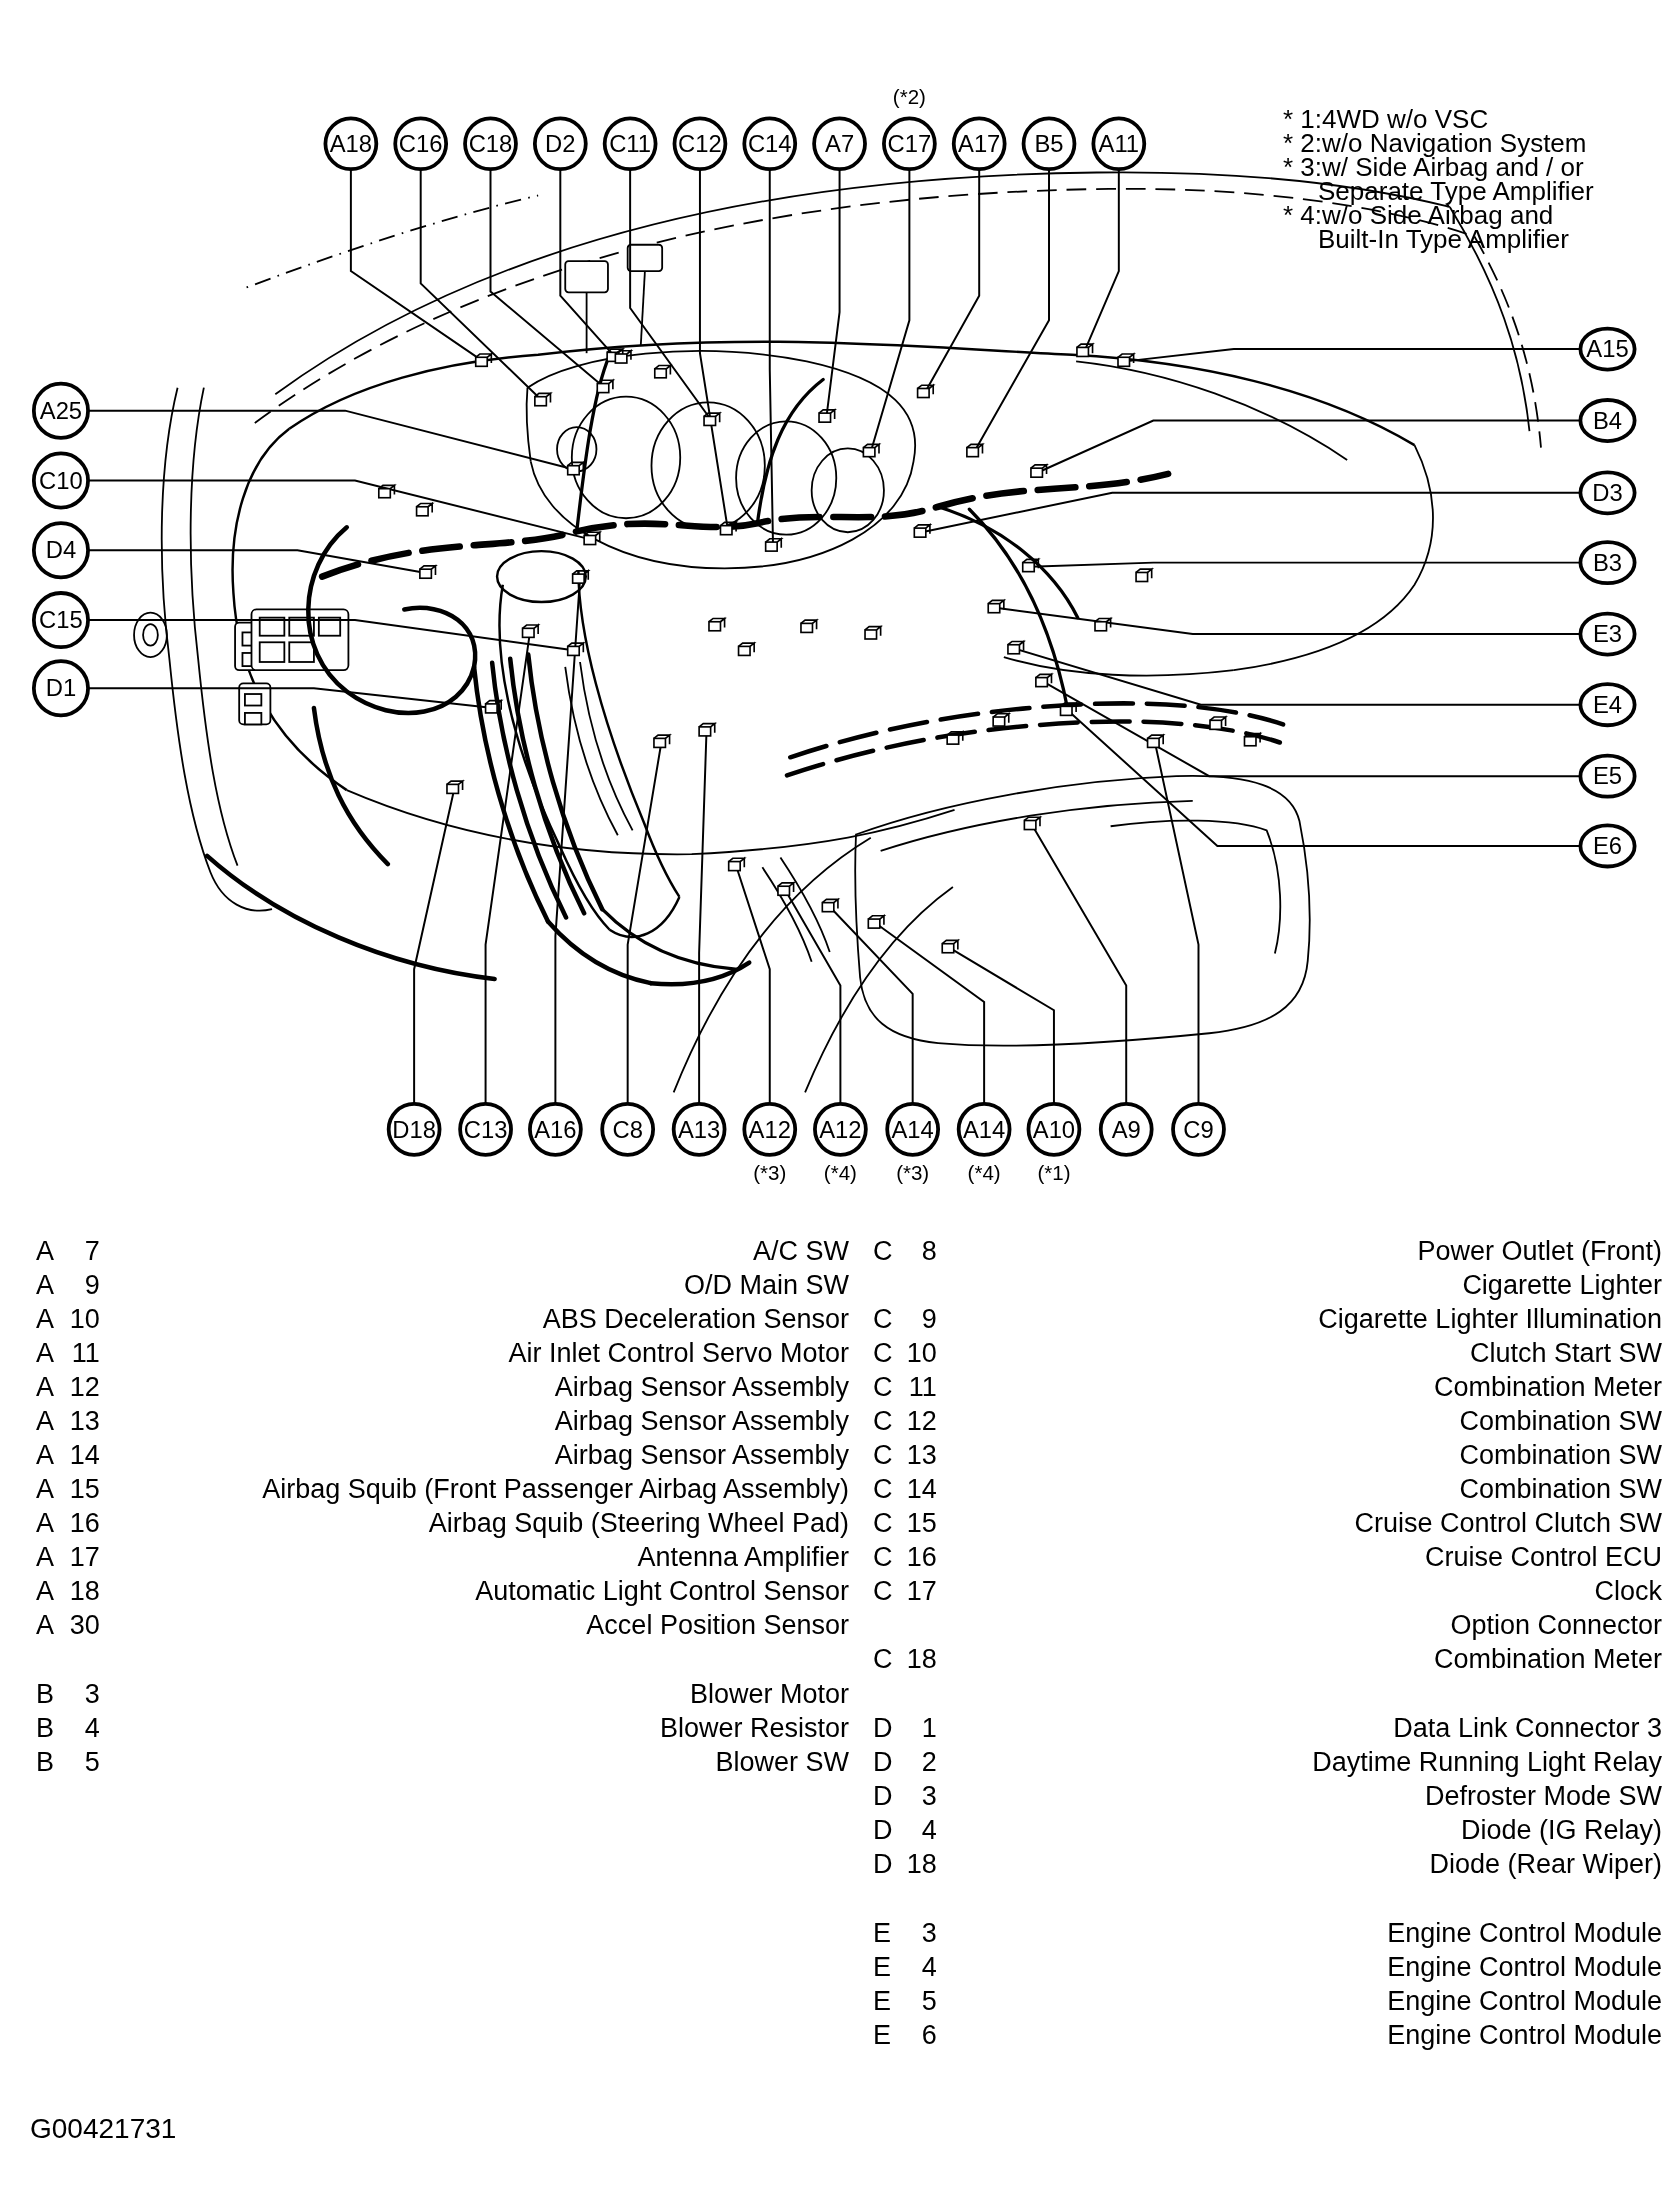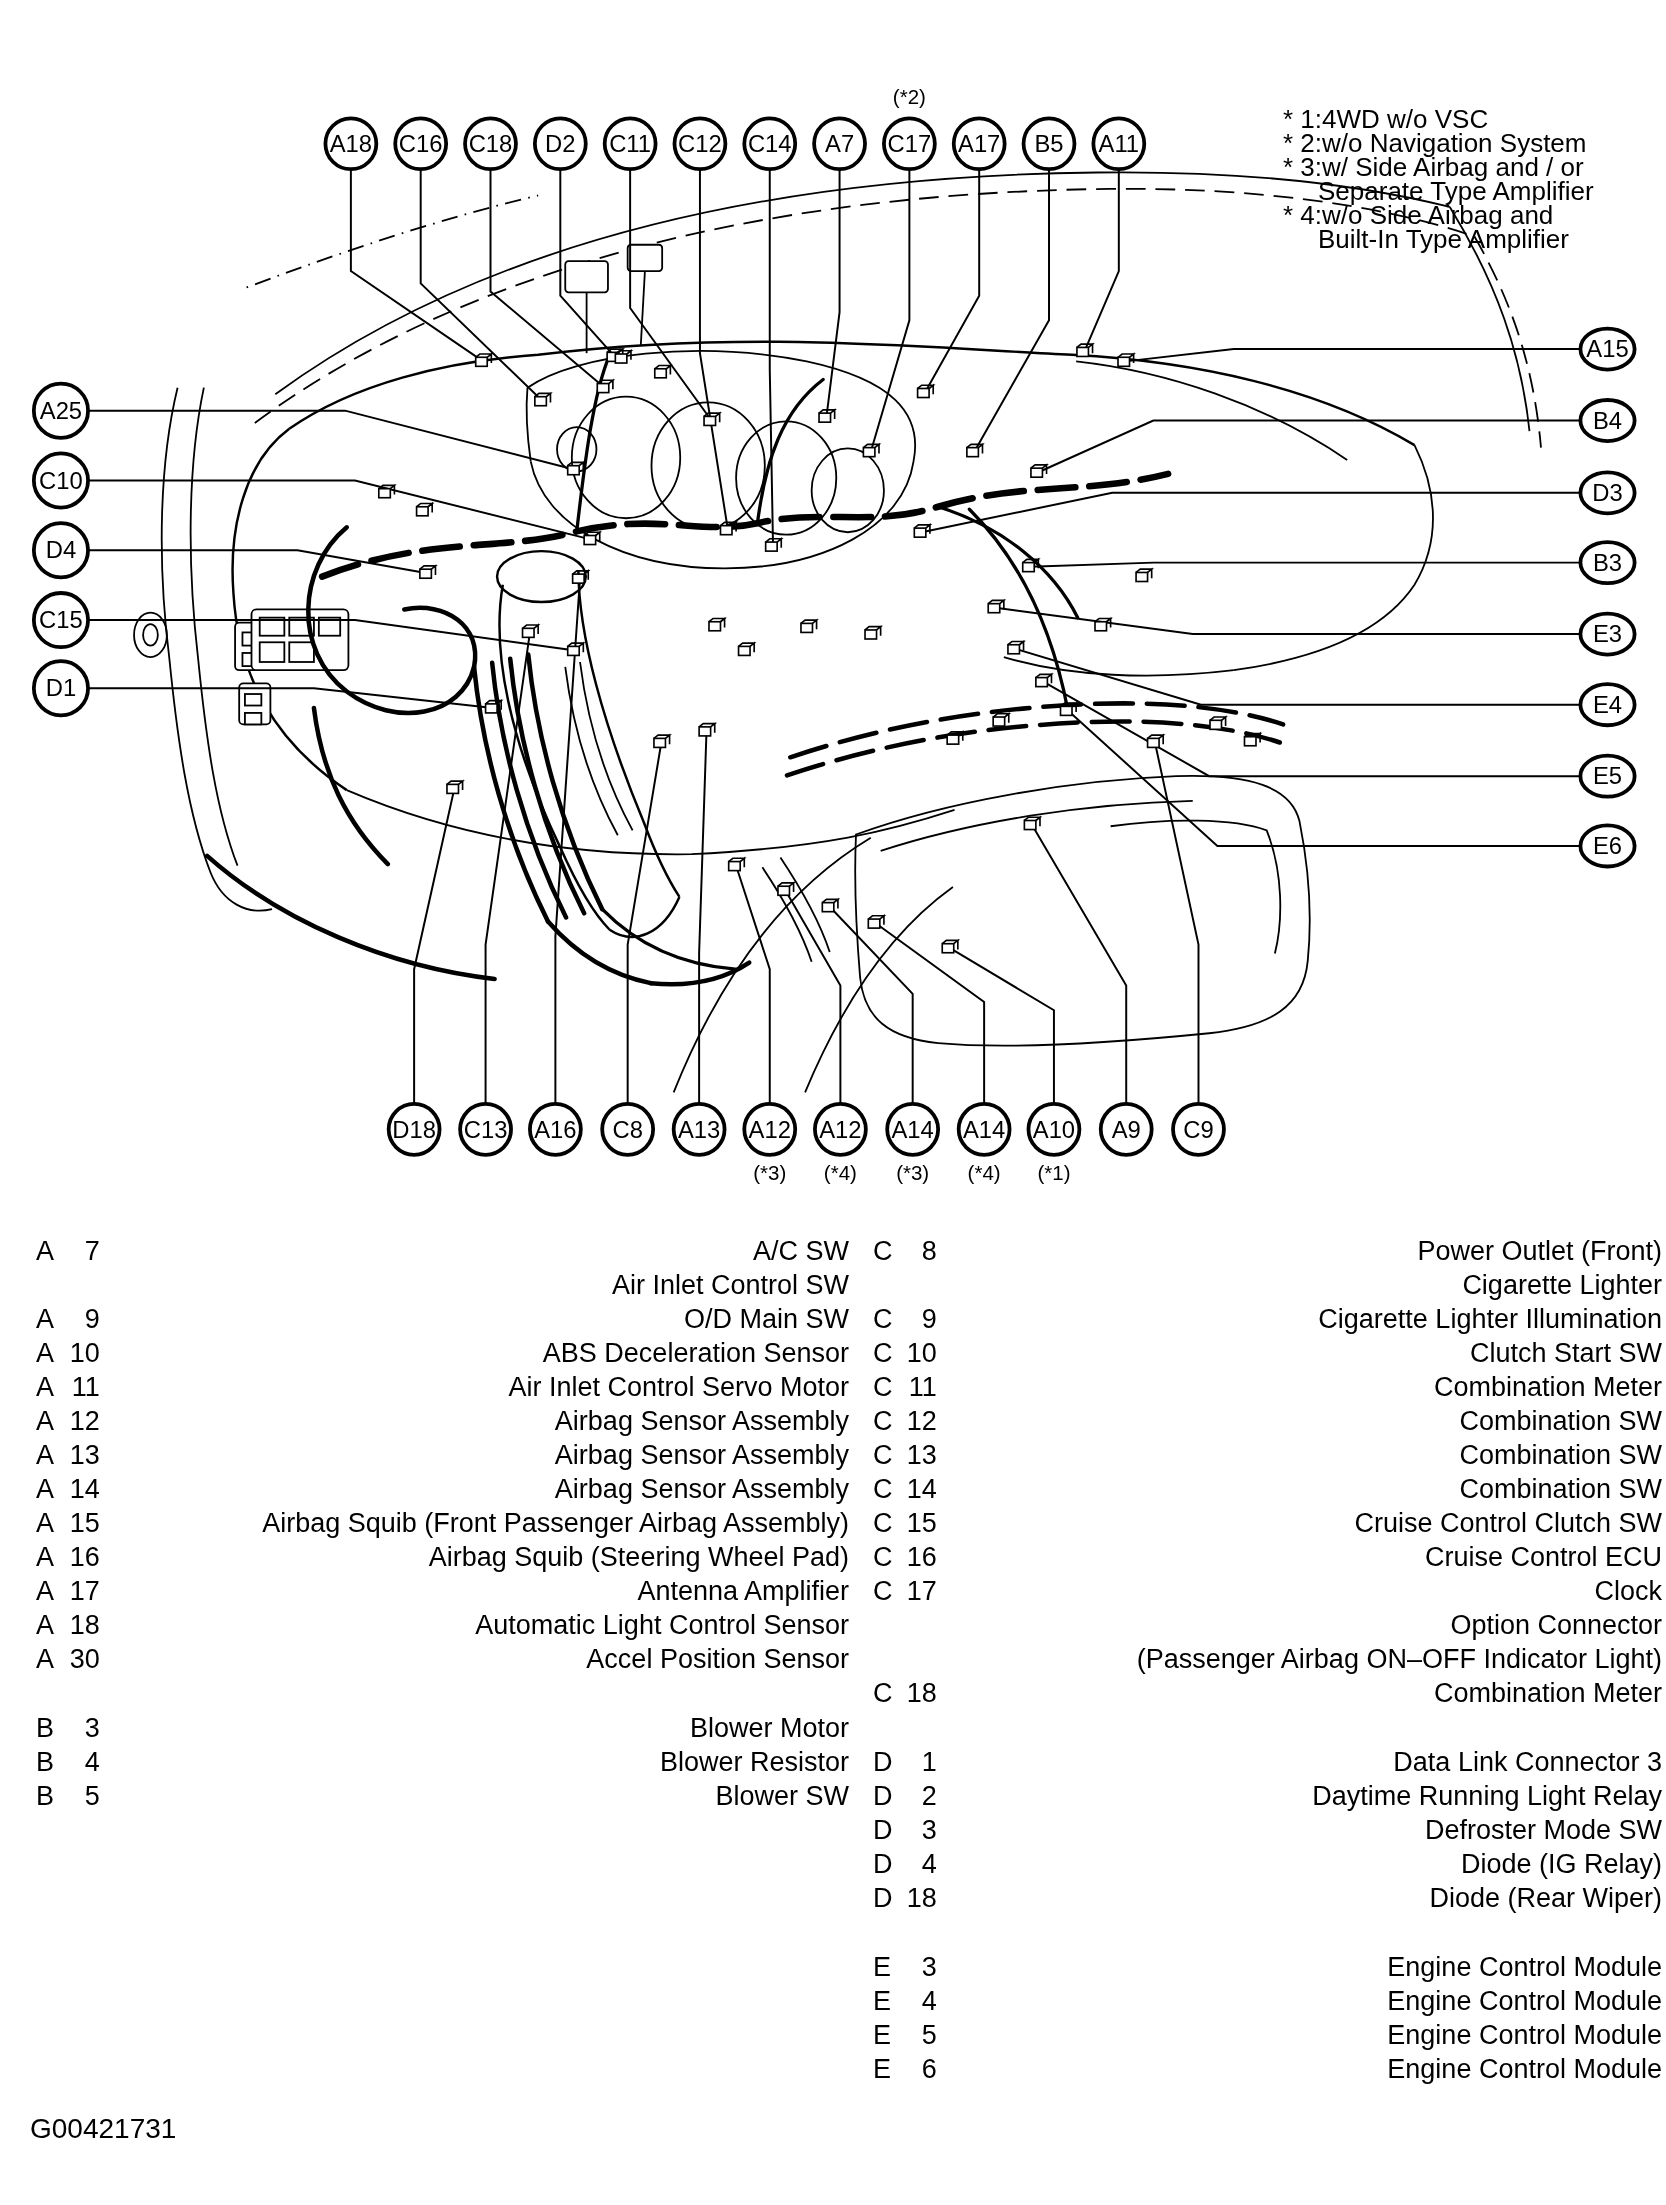--- a/index.html
+++ b/index.html
@@ -444,21 +444,20 @@
   <div class="legend">
     <div class="legend-col left" id="legend-left">
         <div class="legend-group">
           <div class="entry">
             <span class="code">
               <span class="cl">A</span>
               <span class="cn">7</span>
             </span>
             <span class="lines">
               <div>A/C SW</div>
-              <div>Air Inlet Control SW</div>
             </span>
           </div>
           <div class="entry">
             <span class="code">
               <span class="cl">A</span>
               <span class="cn">9</span>
             </span>
             <span class="lines">
               <div>O/D Main SW</div>
             </span>
@@ -669,21 +668,20 @@
             </span>
           </div>
           <div class="entry">
             <span class="code">
               <span class="cl">C</span>
               <span class="cn">17</span>
             </span>
             <span class="lines">
               <div>Clock</div>
               <div>Option Connector</div>
-              <div>(Passenger Airbag ON–OFF Indicator Light)</div>
             </span>
           </div>
           <div class="entry">
             <span class="code">
               <span class="cl">C</span>
               <span class="cn">18</span>
             </span>
             <span class="lines">
               <div>Combination Meter</div>
             </span>

